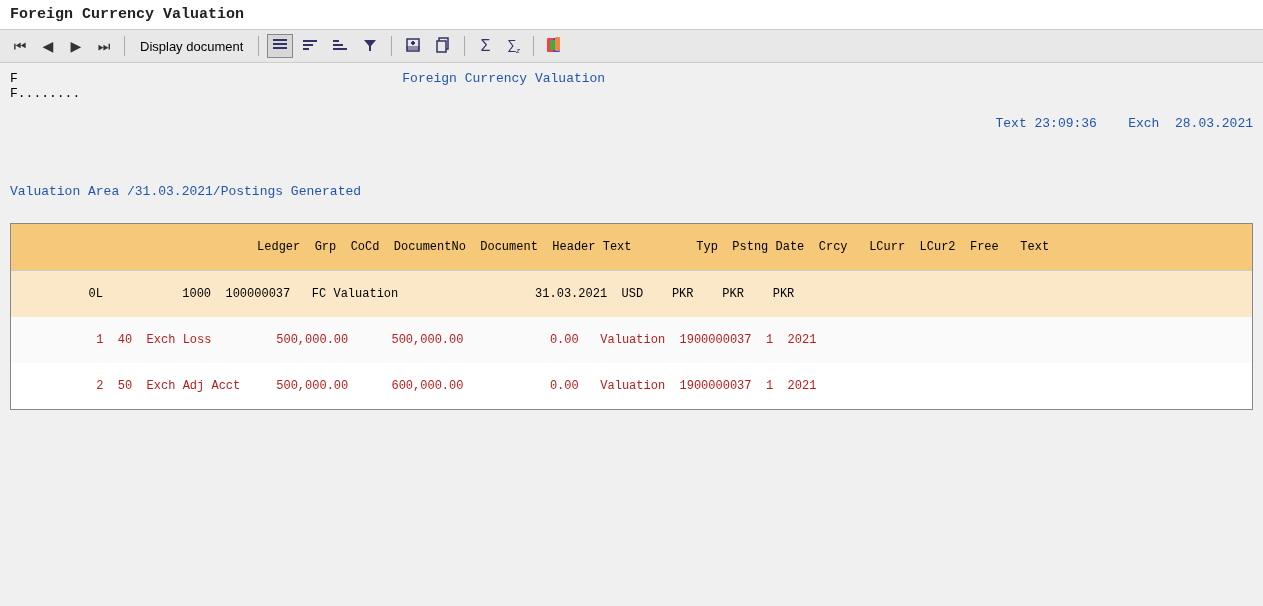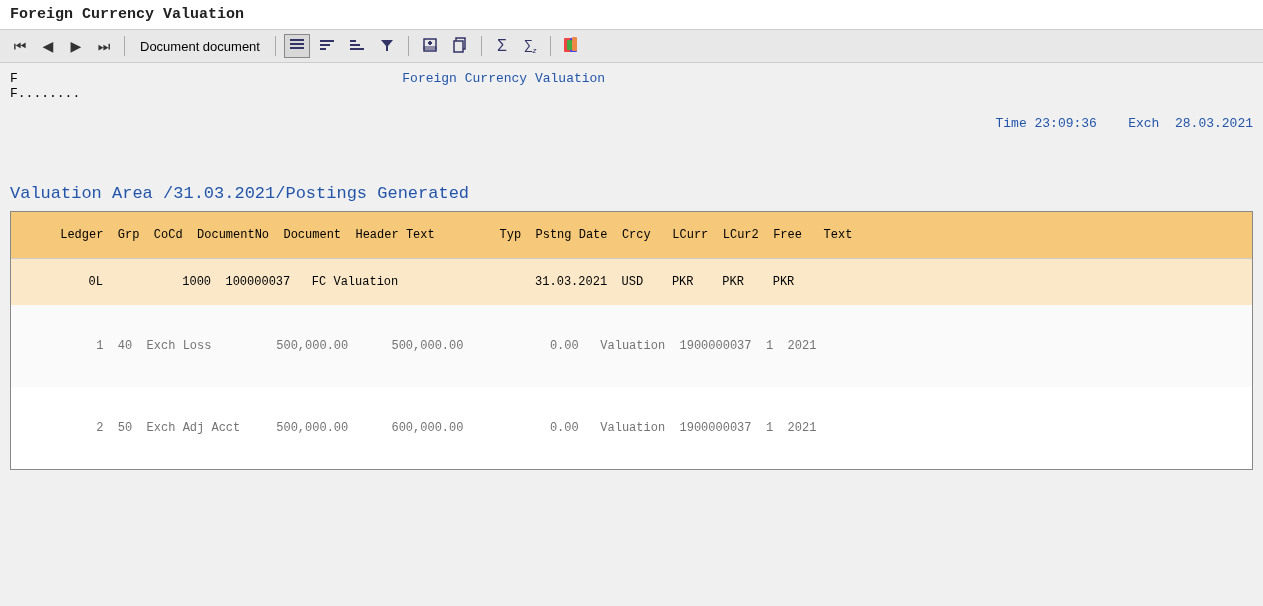--- a/index.html
+++ b/index.html
@@ -50,55 +50,56 @@
       background: #f0f0f0;
     }
     .report-header {
       font-family: 'Courier New', Courier, monospace;
       font-size: 13px;
       color: #000;
       margin-bottom: 8px;
     }
     .valuation-line {
       color: #2255aa;
-      font-size: 17px;
-      margin-bottom: 8px;
+      font-size: 13px;
+      margin-bottom: 24px;
     }
     .data-table-wrapper {
       border: 1px solid #888;
       background: #fff;
       font-family: 'Courier New', Courier, monospace;
       font-size: 12px;
     }
     .col-header-row1 {
       background: #f5c87a;
       padding: 2px 6px;
       white-space: pre;
       color: #000;
+      text-align: center;
     }
     .col-header-row2 {
       background: #87ceeb;
       padding: 2px 6px;
       white-space: pre;
       color: #000;
     }
     .data-row-group {
       border-top: 1px solid #ccc;
     }
     .data-row-main {
       background: #fae8c8;
       padding: 2px 20px;
       white-space: pre;
       color: #000;
     }
     .data-row-item {
       background: #fff;
-      padding: 20px 6px;
-      white-space: pre;
-      color: #737373;
+      padding: 2px 6px;
+      white-space: pre;
+      color: #b91c1c;
     }
     .data-row-item:nth-child(even) {
       background: #fafafa;
     }
   </style>
 </head>
 <body>
 
 <div class="title-bar">
   <span>Foreign Currency Valuation</span>
@@ -114,21 +115,21 @@
   <button class="toolbar-btn" title="Next">
     <span style="font-size:14px;">▶</span>
   </button>
   <button class="toolbar-btn" title="Last">
     <span style="font-size:14px;">⏭</span>
   </button>
 
   <div class="toolbar-separator"></div>
 
   <button class="toolbar-btn toolbar-label">
-    <span>Document document</span>
+    <span>Display document</span>
   </button>
 
   <div class="toolbar-separator"></div>
 
   <button class="toolbar-btn" title="Find" style="font-size:14px; color:#336; border:1px solid #888; background:#d8d8d8;">
     <span>
       <svg width="16" height="16" viewBox="0 0 16 16">
         <rect x="1" y="2" width="14" height="2" fill="#336"></rect>
         <rect x="1" y="6" width="14" height="2" fill="#336"></rect>
         <rect x="1" y="10" width="14" height="2" fill="#336"></rect>
@@ -211,21 +212,21 @@
     <div style="display:flex; justify-content:space-between; align-items:flex-start;">
       <div style="min-width:80px;">
         <div>F</div>
         <div>F........</div>
       </div>
       <div style="color:#2255aa; text-align:center; flex:1;">
         <span>Foreign Currency Valuation</span>
       </div>
       <div style="color:#2255aa; text-align:right; white-space:pre; min-width:250px;">
         <div>
-          <span>Time</span>&nbsp;<span>23:09:36</span>&nbsp;&nbsp;&nbsp;&nbsp;<span>Exch</span>&nbsp;&nbsp;<span>28.03.2021</span>
+          <span>Text</span>&nbsp;<span>23:09:36</span>&nbsp;&nbsp;&nbsp;&nbsp;<span>Exch</span>&nbsp;&nbsp;<span>28.03.2021</span>
         </div>
       </div>
     </div>
   </div>
 
   <div class="valuation-line">
     <span>Valuation Area    /31.03.2021/Postings Generated</span>
   </div>
 
   <div class="data-table-wrapper">

